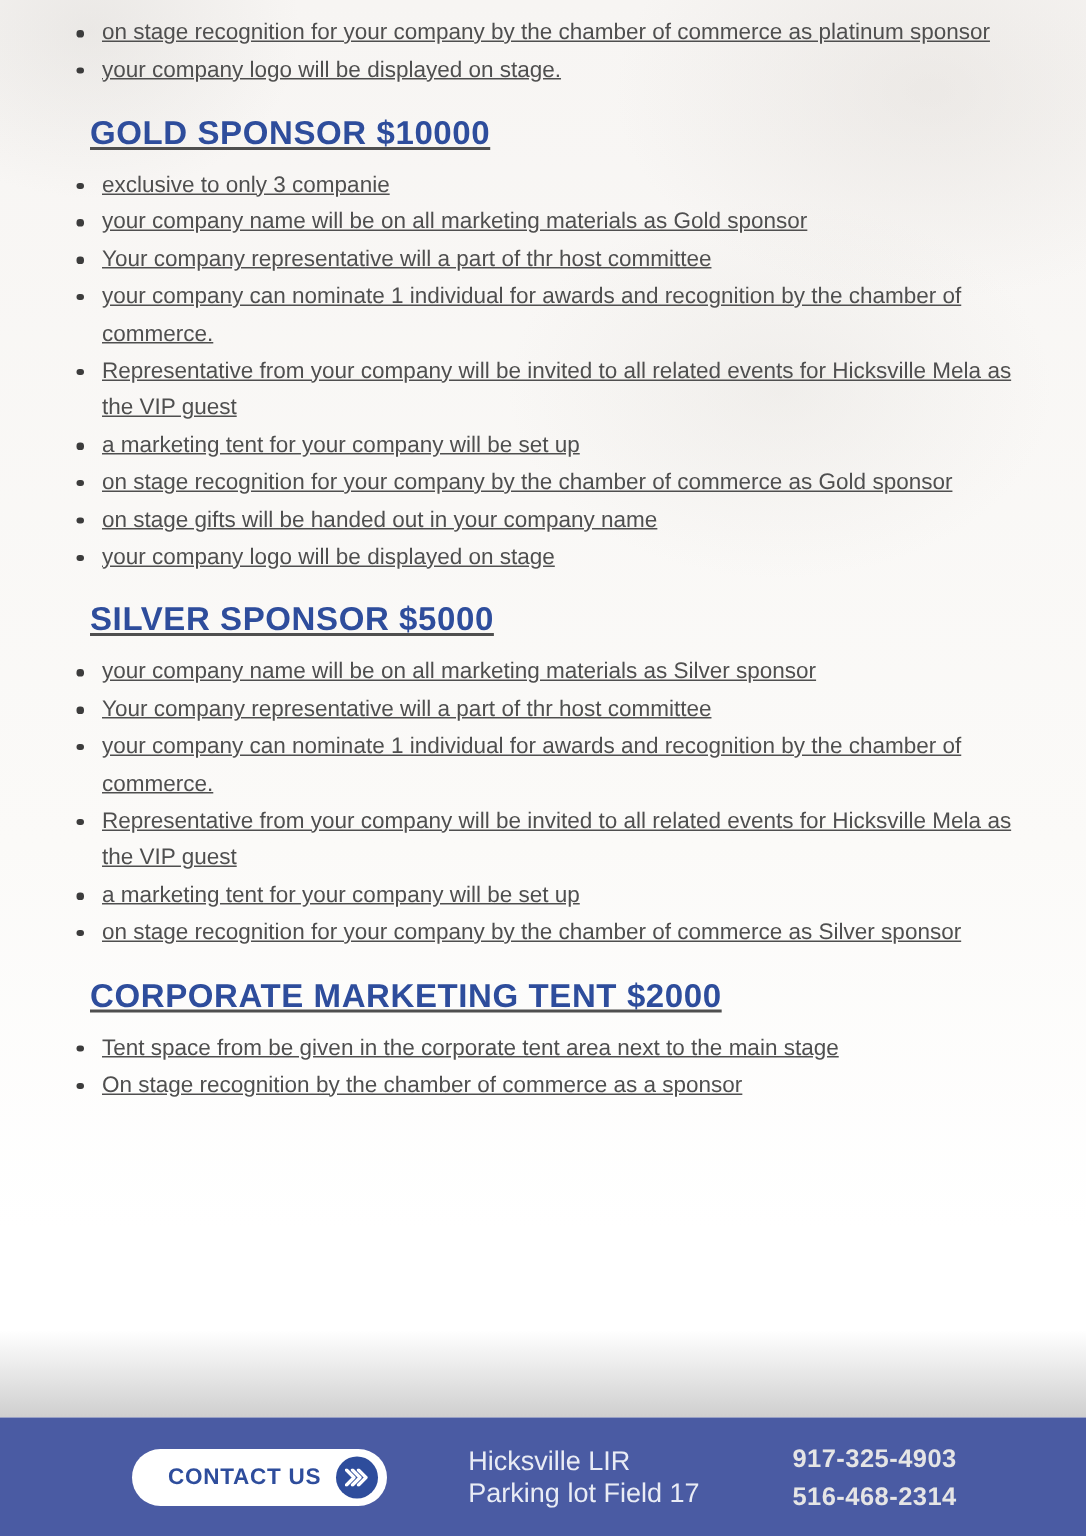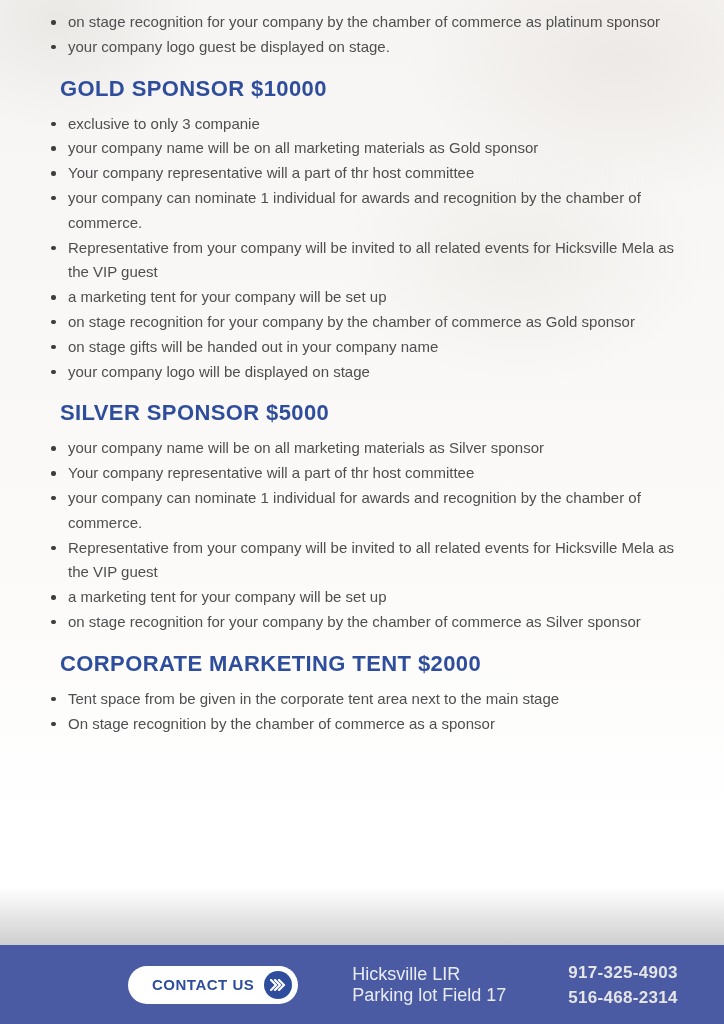--- a/index.html
+++ b/index.html
@@ -7,20 +7,21 @@
     position:relative;
     width:724px;height:1024px;
     overflow:hidden;
     background:
       radial-gradient(ellipse 300px 200px at 620px 60px, rgba(215,210,205,.35), rgba(215,210,205,0) 70%),
       radial-gradient(ellipse 260px 180px at 520px 260px, rgba(210,206,200,.22), rgba(210,206,200,0) 70%),
       radial-gradient(ellipse 200px 160px at 60px 20px, rgba(205,202,198,.30), rgba(205,202,198,0) 70%),
       linear-gradient(180deg,#f7f5f3 0%, #fbfaf8 55%, #ffffff 80%);
     font-family:"Liberation Sans", sans-serif;
     color:#4f4f4f;
+    text-decoration:underline;
   }
   .content{ padding:10px 44px 0 44px; }
   h2{
     margin:16px 0 10px 16px;
     font-size:22px;
     font-weight:700;
     letter-spacing:.4px;
     color:var(--accent,#2e4d9c);
   }
   ul{ margin:0; padding:0; list-style:none; }
@@ -42,21 +43,20 @@
     position:absolute;
     left:0; right:0; bottom:79px; height:58px;
     background:linear-gradient(180deg, rgba(230,230,230,0) 0%, rgba(198,198,198,.85) 100%);
   }
   .footer{
     position:absolute;
     left:0; right:0; bottom:0; height:79px;
     background:var(--footer-bg,#4a5ba3);
     display:flex;
     align-items:center;
-    padding-left:40px;
   }
   .contact-pill{
     margin-left:88px;
     height:38px;
     background:#ffffff;
     border:none;
     border-radius:19px;
     display:flex;
     align-items:center;
     gap:10px;
@@ -92,21 +92,21 @@
 </head>
 <body>
 
 <div class="page" style="--accent: #2e4d9c; --footer-bg: #4a5ba3;">
 
   <div class="content">
 
   <section>
         <ul>
           <li>on stage recognition for your company by the chamber of commerce as platinum sponsor</li>
-          <li>your company logo guest be displayed on stage.</li>
+          <li>your company logo will be displayed on stage.</li>
         </ul>
       </section>
       <section>
         <h2>GOLD SPONSOR $10000</h2>
         <ul>
           <li>exclusive to only 3 companie</li>
           <li>your company name will be on all marketing materials as Gold sponsor</li>
           <li>Your company representative will a part of thr host committee</li>
           <li>your company can nominate 1 individual for awards and recognition by the chamber of commerce.</li>
           <li>Representative from your company will be invited to all related events for Hicksville Mela as the VIP guest</li>

